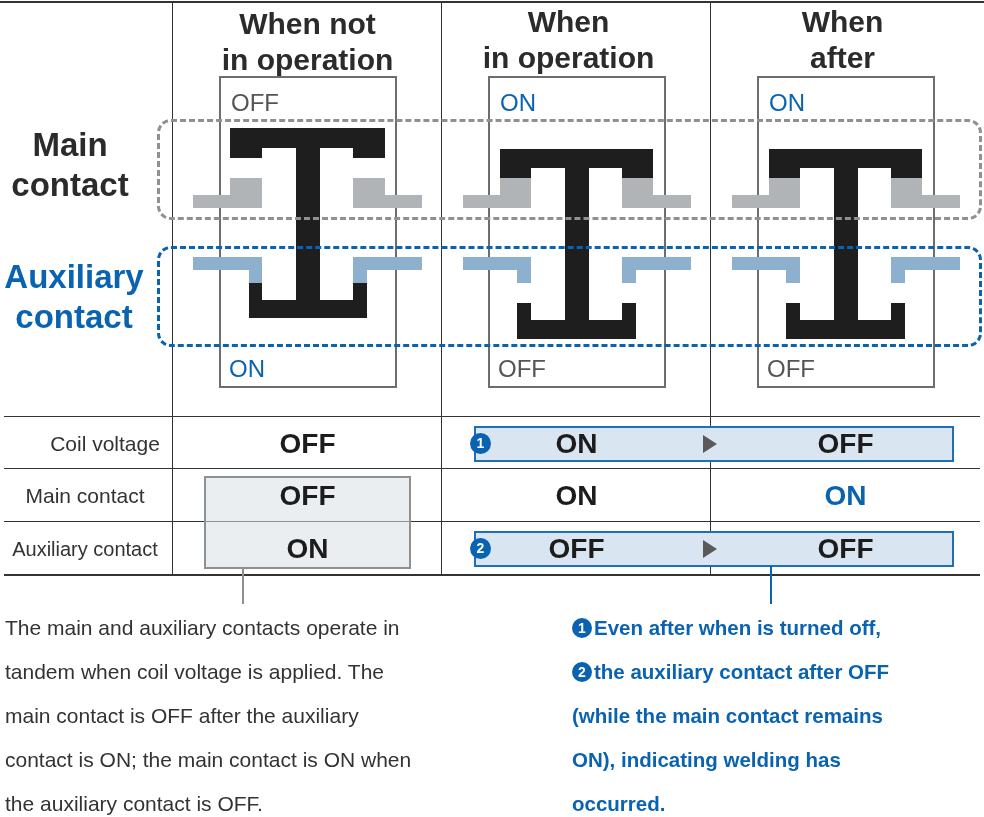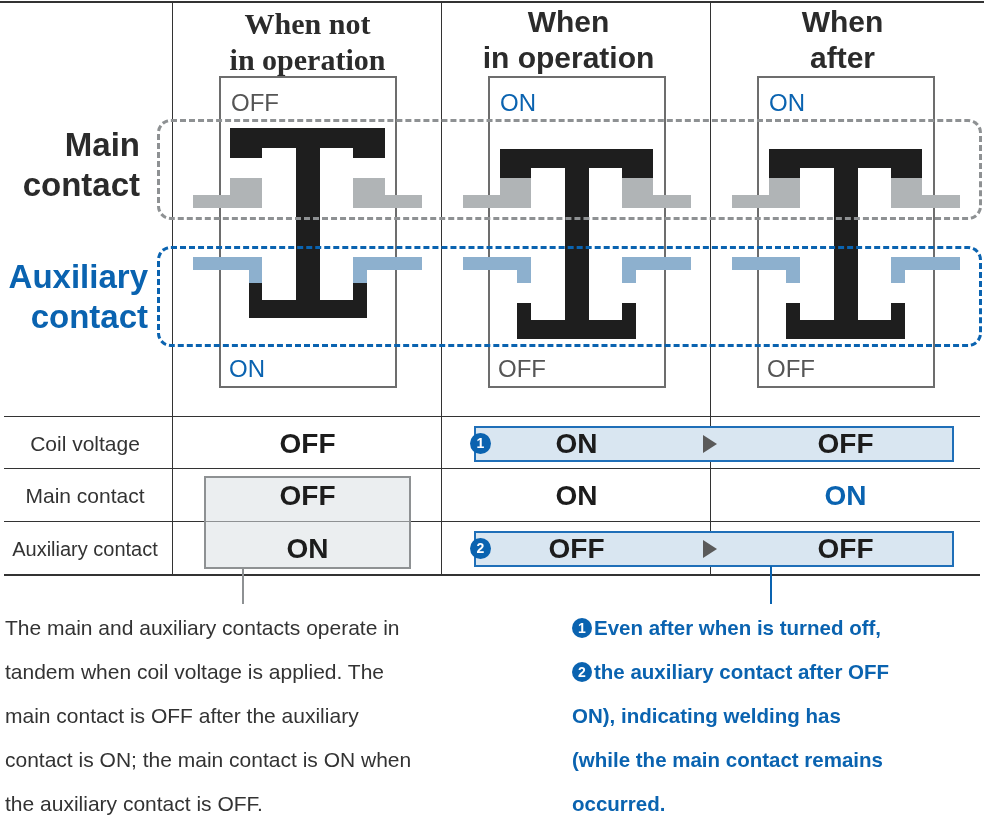--- a/index.html
+++ b/index.html
@@ -4,21 +4,21 @@
 <style>
   html, body { margin: 0; padding: 0; background: #ffffff; }
   body { width: 984px; height: 817px; position: relative; overflow: hidden;
          font-family: "Liberation Sans", "DejaVu Sans", sans-serif; color: #333333; }
   .abs { position: absolute; }
   .hline { position: absolute; height: 0; border-top: 2px solid #333333; }
   .hline.thin { border-top-width: 1.5px; }
   .vline { position: absolute; width: 0; border-left: 1.5px solid #333333; }
   .col-head { position: absolute; text-align: center; font-weight: bold; font-size: 30px;
               line-height: 36px; color: #2b2b2b; width: 269px; }
-  .row-label-big { position: absolute; text-align: right; font-weight: bold; font-size: 33px; line-height: 40px; }
+  .row-label-big { position: absolute; text-align: center; font-weight: bold; font-size: 33px; line-height: 40px; }
   .panel { position: absolute; border: 2px solid #6d6d6d; box-sizing: border-box; background: transparent; }
   .panel-label { position: absolute; font-size: 24px; line-height: 26px; }
   .dash-box { position: absolute; border-style: dashed; border-width: 3.5px; border-radius: 14px; box-sizing: border-box; }
   .blk { position: absolute; background: #1e1e1e; }
   .gry { position: absolute; background: #b0b4b6; }
   .blu { position: absolute; background: #8db0ce; }
   .cell { position: absolute; text-align: center; font-size: 28px; font-weight: bold; line-height: 52px; color: #1c1c1c; }
   .rowname { position: absolute; left: 0; width: 170px; text-align: center; font-size: 21px; line-height: 52px; color: #333; }
   .hl-gray { position: absolute; background: #ebeef0; border: 2px solid #8e9193; box-sizing: border-box; }
   .hl-blue { position: absolute; background: #d9e6f1; border: 2px solid #1f6fb8; box-sizing: border-box; }
@@ -37,21 +37,21 @@
 
 <div class="hline" style="left:0;top:1px;width:984px;border-top-width:2.5px;"></div>
 <div class="vline" style="left:172px;top:3px;height:573px;"></div>
 <div class="vline" style="left:441px;top:3px;height:573px;"></div>
 <div class="vline" style="left:710px;top:3px;height:573px;"></div>
 <div class="hline thin" style="left:4px;top:416px;width:976px;"></div>
 <div class="hline thin" style="left:4px;top:468px;width:976px;"></div>
 <div class="hline thin" style="left:4px;top:521px;width:976px;"></div>
 <div class="hline" style="left:4px;top:574px;width:976px;border-top-width:2.5px;"></div>
 
-<div class="col-head" style="left:173px;top:6px;font-family:Liberation Serif, serif;">
+<div class="col-head" style="left:173px;top:6px;">
   <div>When not</div>
   <div>in operation</div>
 </div>
 <div class="col-head" style="left:434px;top:4px;">
   <div>When</div>
   <div>in operation</div>
 </div>
 <div class="col-head" style="left:708px;top:4px;">
   <div>When</div>
   <div>after</div>
@@ -139,21 +139,21 @@
 </div>
 
 <div class="dash-box" style="left:157px;top:119px;width:825px;height:101px;border-color:#8e9193;"></div>
 <div class="dash-box" style="left:157px;top:246px;width:825px;height:101px;border-color:#0a63b0;"></div>
 
 <div class="hl-gray" style="left:204px;top:476px;width:207px;height:93px;"></div>
 <div class="hl-blue" style="left:474px;top:426px;width:480px;height:36px;"></div>
 <div class="hl-blue" style="left:474px;top:531px;width:480px;height:36px;"></div>
 <div class="hline thin" style="left:205px;top:521px;width:205px;border-top-color:#8e9193;border-top-width:1.5px;"></div>
 
-<div class="rowname" style="top:418px;">Coil voltage</div>
+<div class="rowname" style="top:418px;margin-left:20px;">Coil voltage</div>
 <div class="rowname" style="top:470px;">Main contact</div>
 <div class="rowname" style="top:523px;font-size:20px;">Auxiliary contact</div>
 
 <div class="cell" style="left:173px;top:418px;width:269px;">OFF</div>
 <div class="cell" style="left:442px;top:418px;width:269px;">ON</div>
 <div class="cell" style="left:711px;top:418px;width:269px;">OFF</div>
 
 <div class="cell" style="left:173px;top:470px;width:269px;">OFF</div>
 <div class="cell" style="left:442px;top:470px;width:269px;">ON</div>
 <div class="cell" style="left:711px;top:470px;width:269px;color:#0a63b0;">ON</div>
@@ -174,16 +174,16 @@
   <div>The main and auxiliary contacts operate in</div>
   <div>tandem when coil voltage is applied. The</div>
   <div>main contact is OFF after the auxiliary</div>
   <div>contact is ON; the main contact is ON when</div>
   <div>the auxiliary contact is OFF.</div>
 </div>
 
 <div class="note note-right" style="left:572px;top:606px;width:412px;font-size:20.5px;">
   <div><span class="ibadge">1</span><span>Even after when is turned off,</span></div>
   <div><span class="ibadge">2</span><span>the auxiliary contact after OFF</span></div>
+  <div>(while the main contact remains</div>
   <div>ON), indicating welding has</div>
-  <div>(while the main contact remains</div>
   <div>occurred.</div>
 </div>
 
 </body></html>

